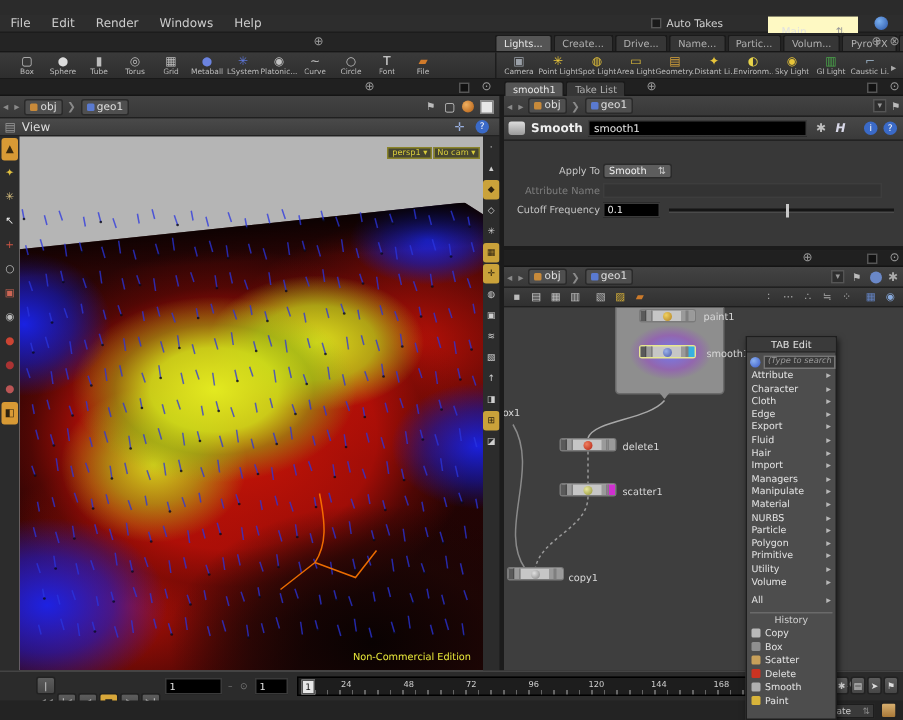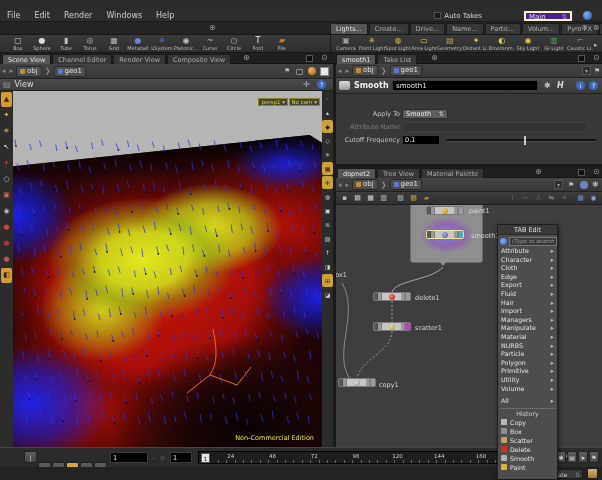--- a/index.html
+++ b/index.html
@@ -104,21 +104,21 @@
     <span class="menu-item">File</span>
         <span class="menu-item">Edit</span>
         <span class="menu-item">Render</span>
         <span class="menu-item">Windows</span>
         <span class="menu-item">Help</span>
       </div>
     <div style="position:absolute;right:120px;display:flex;align-items:center;gap:3px;">
       <span style="width:7px;height:7px;background:#1a1a1a;border:1px solid #555;display:inline-block;"></span>
       <span style="font-size:7px;color:#cfcfcf;">Auto Takes</span>
     </div>
-    <div class="abs" style="right:30px;top:1px;width:48px;height:10px;background:#4c1d95;border:2px solid #fef9c3;font-size:7px;line-height:9px;padding:0 3px;color:#e0e0e0;">
+    <div class="abs" style="right:30px;top:1px;width:60px;height:10px;background:#000000;border:6px solid #fef9c3;font-size:7px;line-height:9px;padding:0 3px;color:#e0e0e0;">
       <span>Main</span><span style="float:right;color:#999;">⇅</span>
     </div>
     <div class="abs" style="right:10px;top:1px;width:9px;height:9px;border-radius:50%;background:radial-gradient(circle at 35% 35%,#7ab0f0,#2a55a8);"></div>
   </div>
 
   <div class="abs shelftabs">
     <span class="abs addtab" style="left:206px;top:0;">⊕</span>
     <div class="abs" style="left:330px;top:1px;">
       <div class="tabs">
 
@@ -252,29 +252,20 @@
           <div class="tool" style="width:26px;">
             <span class="g" style="color: rgb(143, 163, 181);">⌐</span>
             <span class="l">Caustic Li...</span>
           </div>
         </div>
     </div>
     <span class="abs" style="left:594px;top:6px;color:#aaa;">▸</span>
   </div>
 
   <div class="abs panetabs">
-    <div class="abs" style="left:2px;top:1px;">
-      <div class="tabs">
-
-      <div class="tab">Scene View</div>
-          <div class="tab">Channel Editor</div>
-          <div class="tab">Render View</div>
-          <div class="tab">Composite View</div>
-        </div>
-    </div>
     <span class="abs addtab" style="left:240px;top:-1px;">⊕</span>
     <span class="abs" style="left:306px;top:2px;width:7px;height:7px;background:#111;border:1px solid #555;"></span>
     <span class="abs addtab" style="left:318px;top:-1px;">⊙</span>
     <div class="abs" style="left:336px;top:1px;">
       <div class="tabs">
 
       <div class="tab">smooth1</div>
           <div class="tab">Take List</div>
         </div>
     </div>
@@ -835,28 +826,20 @@
       </div>
     </div>
     <div class="abs" style="left:0;top:28px;width:266px;height:12px;">
       <span class="parmlabel" style="right:202px;color:#7d7d7d;">Attribute Name</span>
       <div class="abs" style="left:66px;top:0;width:186px;height:10px;background:#333;border:1px solid #3d3d3d;"></div>
     </div>
   </div>
 
   <div class="abs" style="left:336px;top:164px;width:266px;height:3px;background:#1b1b1b;"></div>
   <div class="abs panetabs" style="left:336px;top:167px;width:266px;height:11px;">
-    <div class="abs" style="left:1px;top:1px;">
-      <div class="tabs">
-
-      <div class="tab">dopnet2</div>
-          <div class="tab">Tree View</div>
-          <div class="tab">Material Palette</div>
-        </div>
-    </div>
     <span class="abs addtab" style="left:196px;top:-1px;">⊕</span>
     <span class="abs" style="left:242px;top:2px;width:7px;height:7px;background:#111;border:1px solid #555;"></span>
     <span class="abs addtab" style="left:254px;top:-1px;">⊙</span>
   </div>
   <div class="abs crumbrow" style="left:336px;top:178px;width:266px;height:14px;">
     <span class="navarr">◂</span>
     <span class="navarr">▸</span>
     <div class="chip">
       <span class="chipdot" style="background:#c88a3a;"></span>
       <span>obj</span>

